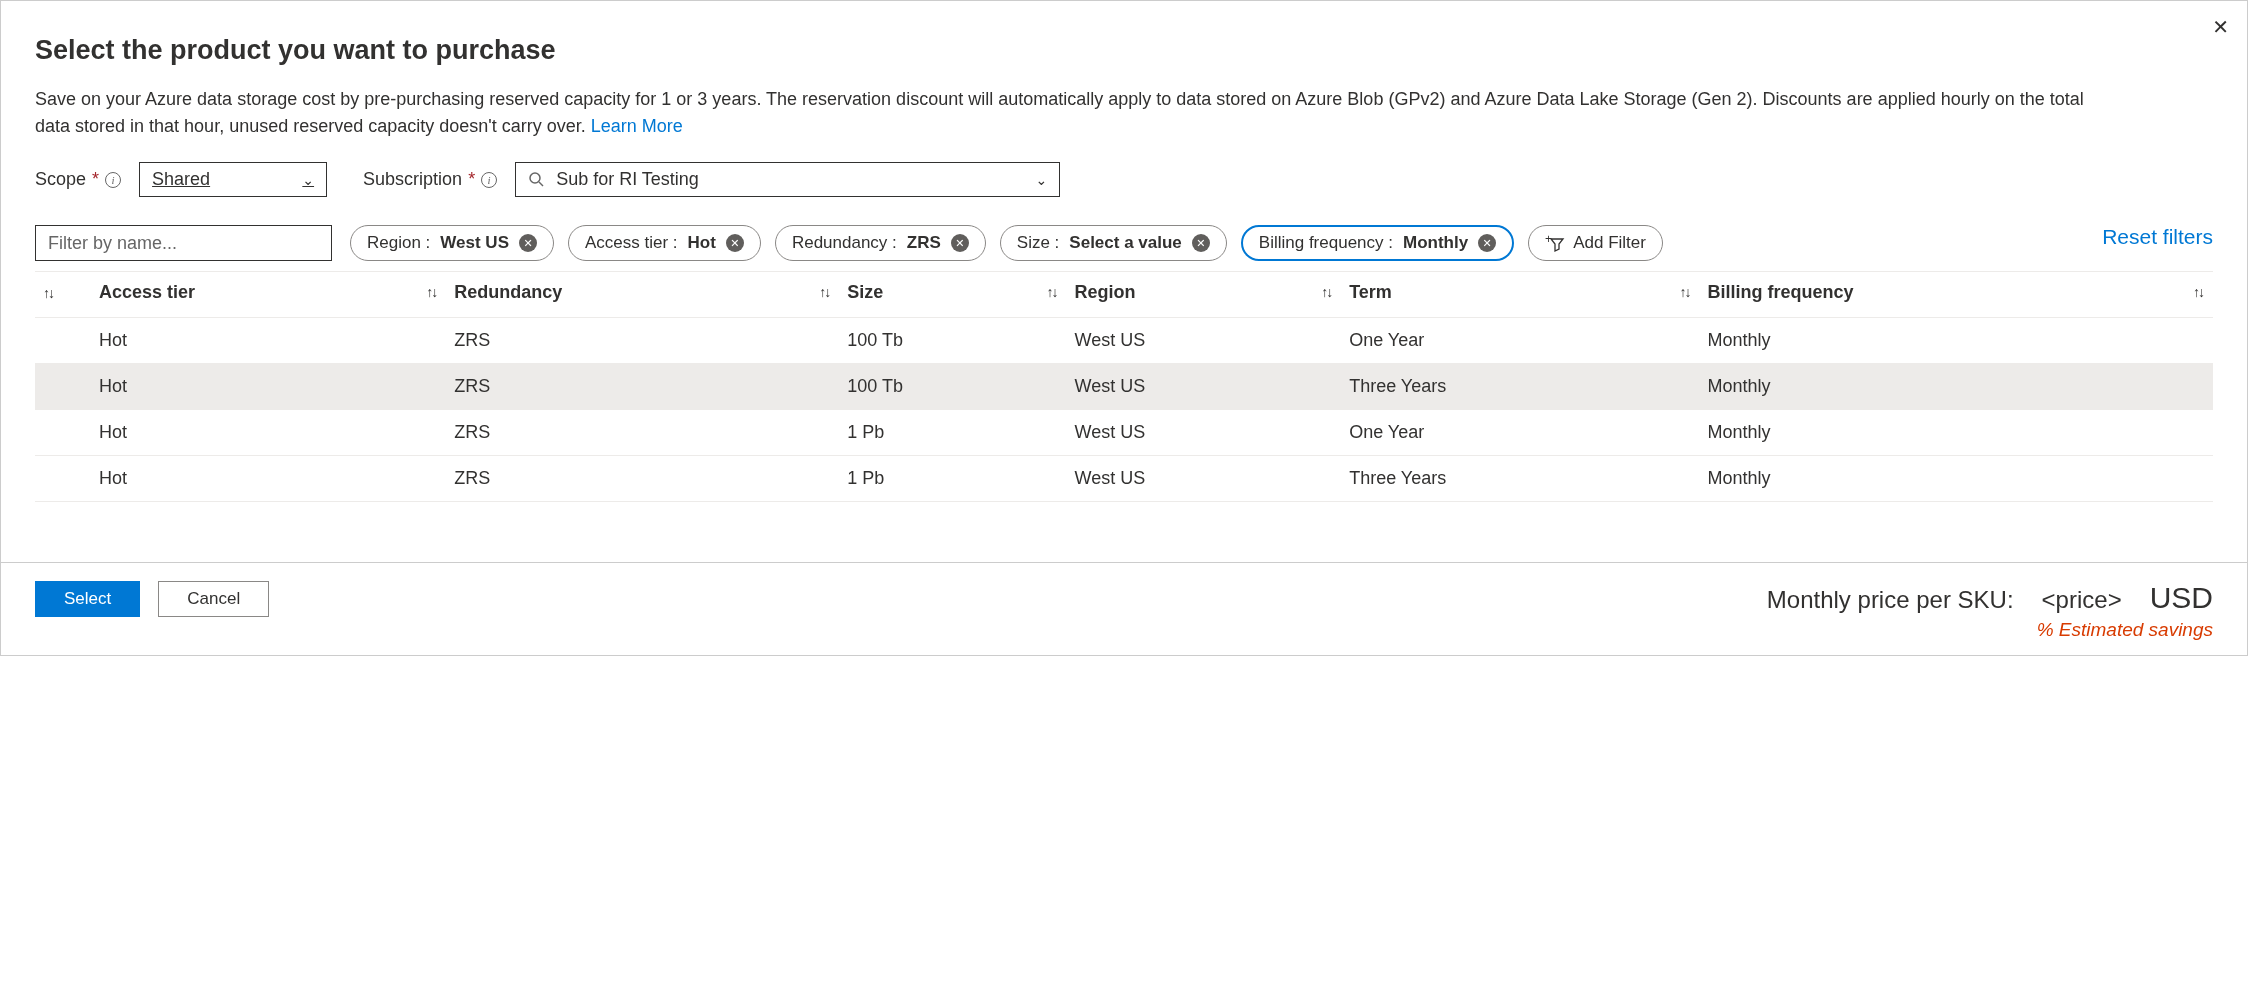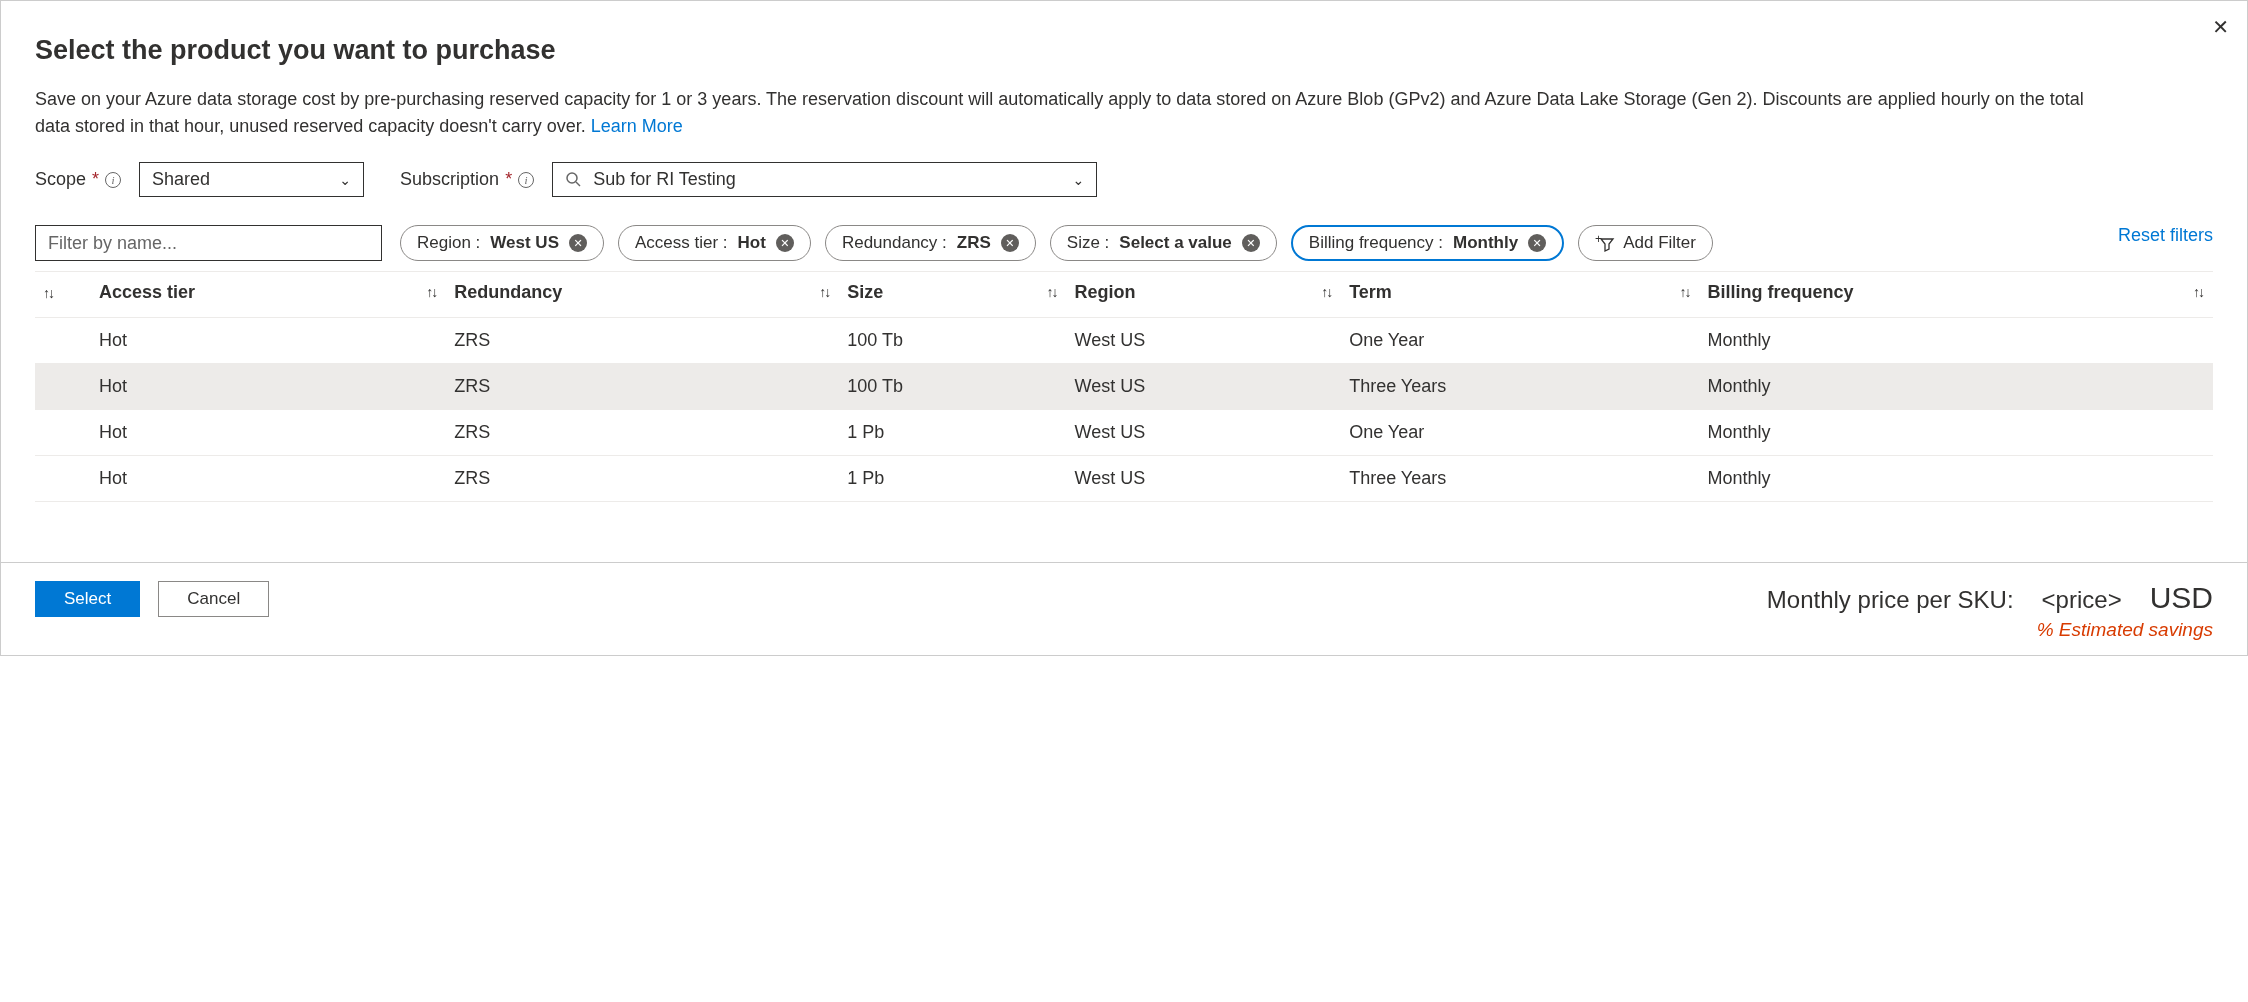--- a/index.html
+++ b/index.html
@@ -10,37 +10,37 @@
   .desc { font-size: 18px; line-height: 1.5; margin-bottom: 22px; max-width: 95%; }
   .desc a { color: #0078d4; text-decoration: none; }
   .close-x { position: absolute; top: 14px; right: 18px; font-size: 20px; cursor: pointer; color: #323130; }
 
   .form-row { display: flex; align-items: center; gap: 18px; margin-bottom: 28px; flex-wrap: wrap; }
   .fld-label { font-size: 18px; display: inline-flex; align-items: center; gap: 6px; }
   .req { color: #a4262c; }
   .info-icon { display:inline-flex; width:16px; height:16px; border:1px solid #666; border-radius:50%; align-items:center; justify-content:center; font-size:11px; color:#666; font-style: italic; font-family: serif; }
 
   .select-box { border:1px solid #323130; background:#fff; padding:6px 12px; display:inline-flex; align-items:center; justify-content:space-between; min-height:32px; cursor:pointer; font-size:18px; }
-  .select-box.scope { width: 225px; }
+  .select-box.scope { width: 188px; text-decoration: underline; }
   .select-box.sub { width: 545px; gap:10px; }
   .select-box .chev { font-size:14px; }
   .search-ico { font-size:14px; color:#666; }
   .sub-inner { display:flex; align-items:flex-end; gap:12px; }
 
   .filter-row { display:flex; align-items:flex-start; gap:18px; flex-wrap:wrap; margin-bottom: 8px; }
-  .filter-input { border:1px solid #323130; padding:8px 12px; font-size:18px; width:347px; height:36px; }
+  .filter-input { border:1px solid #323130; padding:8px 12px; font-size:18px; width:297px; height:36px; }
   .filter-input::placeholder { color:#666; }
   .pills-area { display:flex; flex-wrap:wrap; gap:14px; flex:1; }
   .pill { border:1px solid #8a8886; border-radius:20px; padding:6px 16px; display:inline-flex; align-items:center; gap:10px; font-size:17px; cursor:pointer; background:#fff; }
   .pill .lab { color:#323130; }
   .pill .val { font-weight:700; }
   .pill .clear { width:18px; height:18px; border-radius:50%; background:#605e5c; color:#fff; display:inline-flex; align-items:center; justify-content:center; font-size:11px; cursor:pointer; }
   .pill.active { border:2px solid #0078d4; }
   .pill.addf { gap:8px; }
-  .reset-link { margin-left:auto; color:#0078d4; font-size:18px; cursor:pointer; }
+  .reset-link { margin-left:auto; color:#0078d4; font-size:21px; cursor:pointer; }
 
   .add-filter-ico { display:inline-flex; align-items:center; position:relative; }
   .add-filter-ico svg { width:20px; height:20px; }
 
   table.data { width:100%; border-collapse:collapse; margin-top:10px; }
   table.data th { text-align:left; font-weight:700; font-size:18px; padding:10px 8px 14px 8px; border-top:1px solid #edebe9; border-bottom:1px solid #edebe9; position:relative; }
   table.data th:first-child { width:56px; }
   .sort-ico { display:inline-block; cursor:pointer; color:#323130; font-size:14px; letter-spacing:-2px; }
   .sort-ico.first { margin-right:4px; }
   th .sort-right { position:absolute; right:10px; top:12px; }

